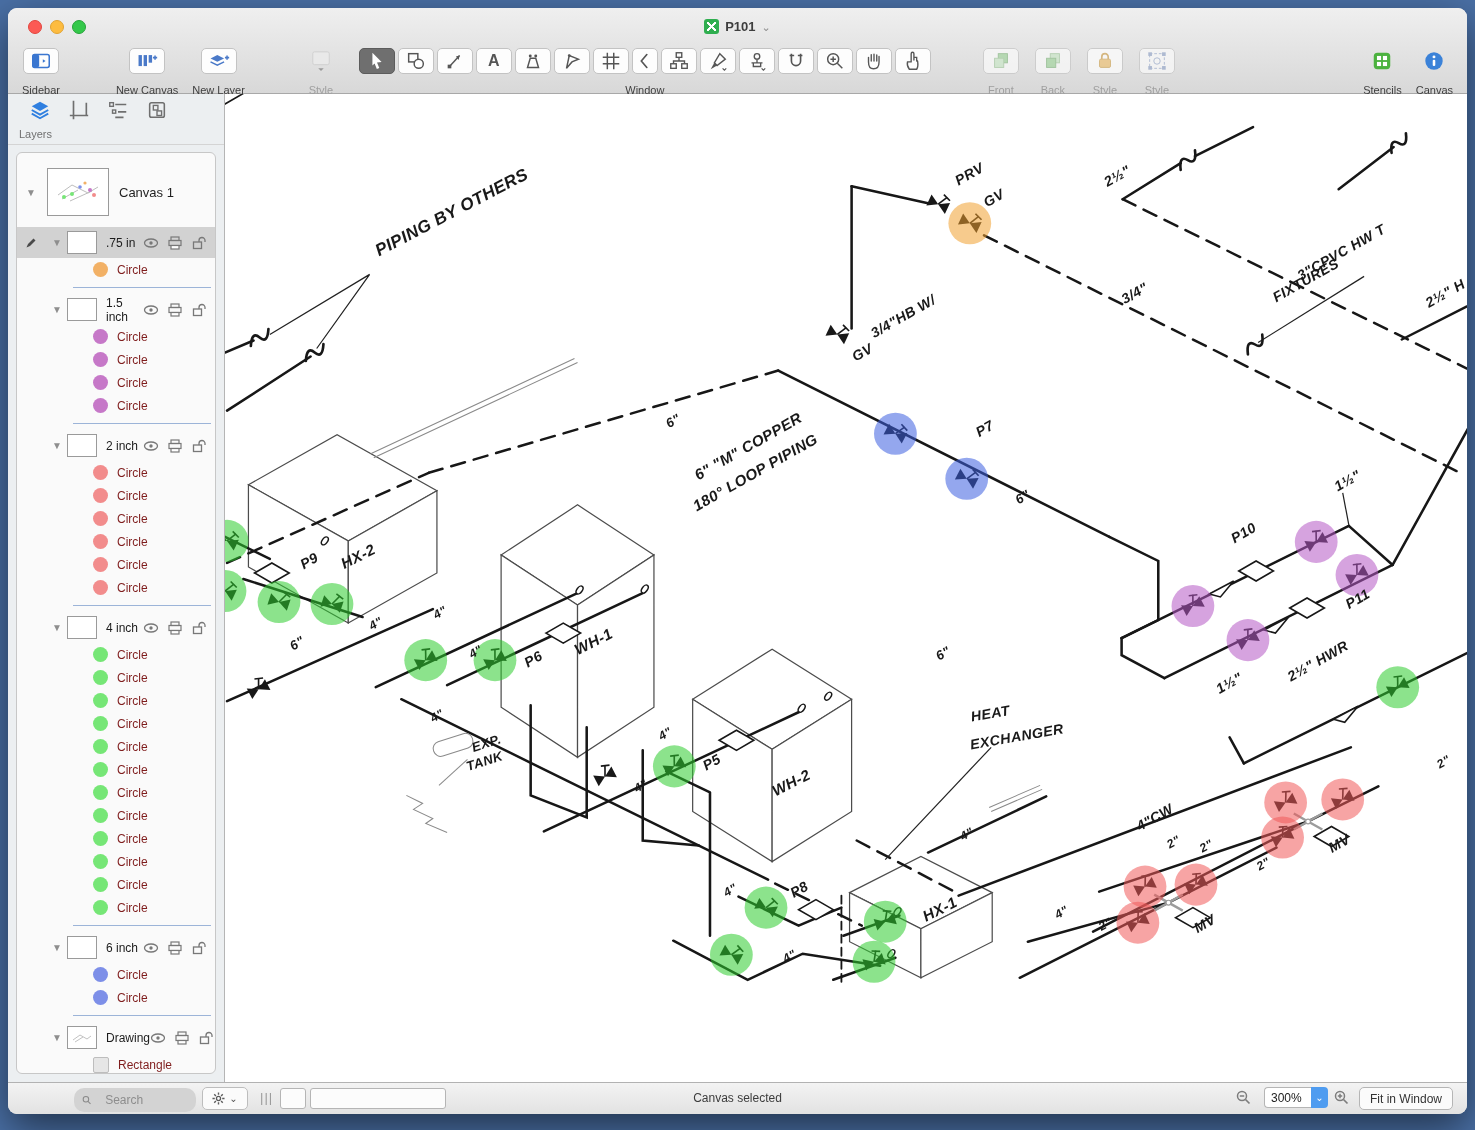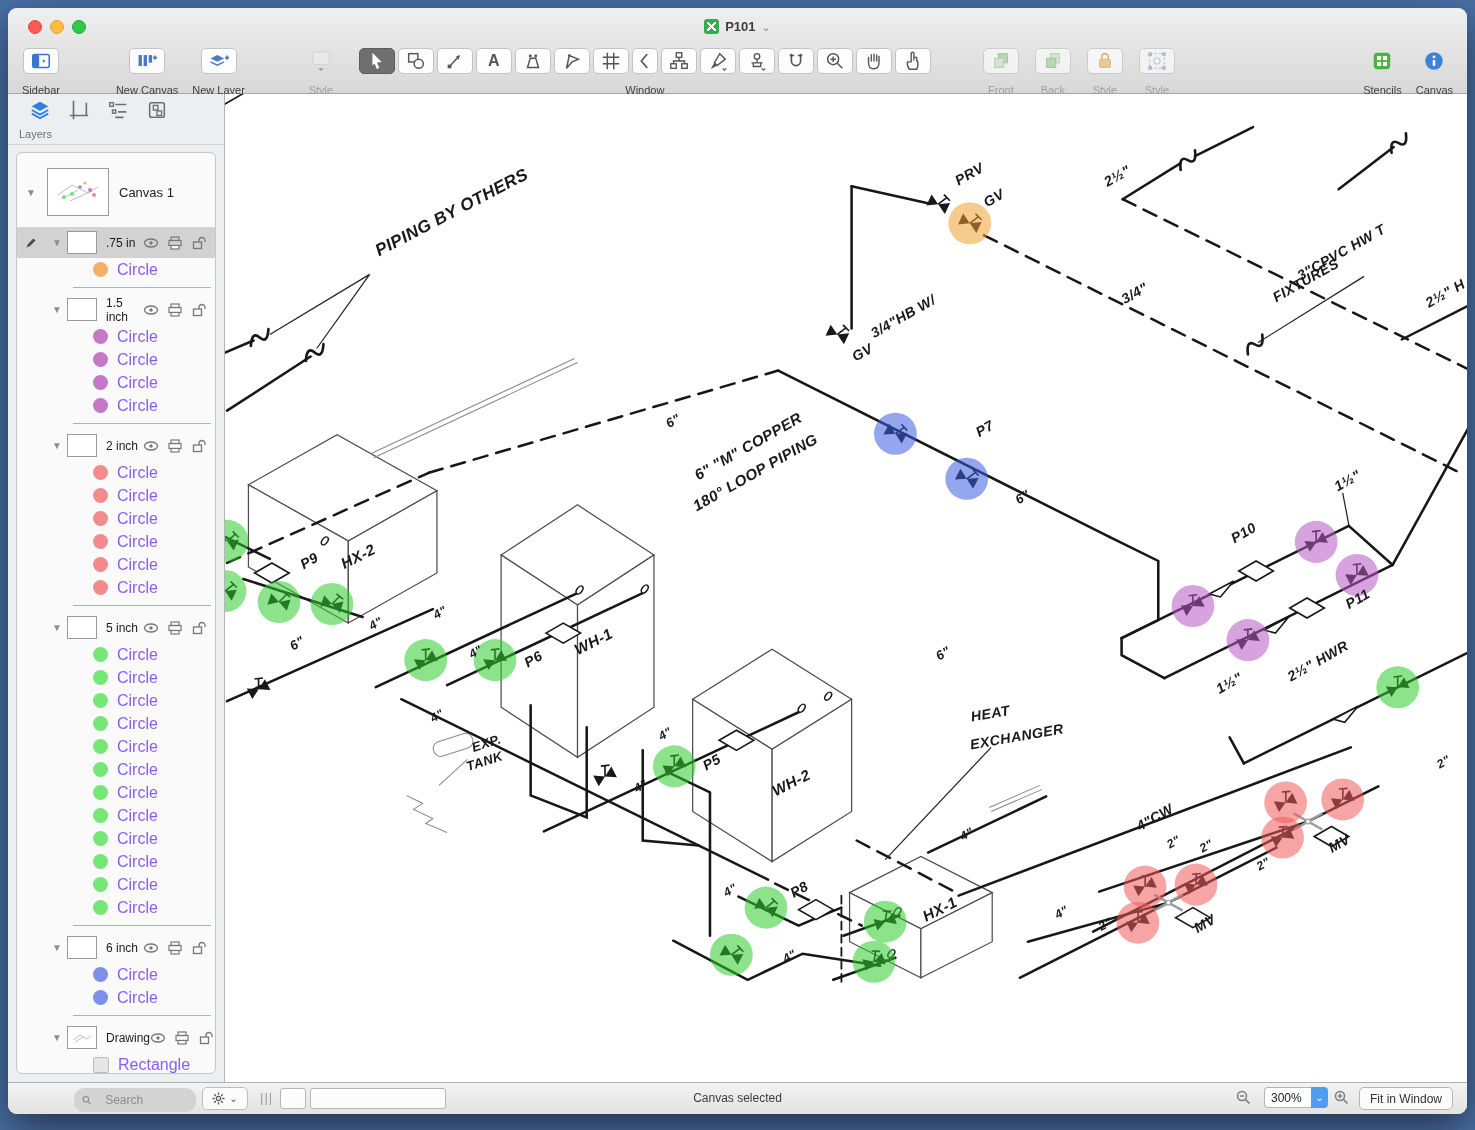--- a/index.html
+++ b/index.html
@@ -47,21 +47,21 @@
   .layer-row{height:31px;display:flex;align-items:center;padding:0 6px 0 6px;box-sizing:border-box}
   .layer-row.selected{background:#d2d2d2}
   .pencil-slot{width:16px;flex:none;display:flex;align-items:center;justify-content:center}
   .layer-row .disc{margin-left:12px}
   .lthumb{width:28px;height:21px;background:#fff;border:1px solid #9a9a9a;flex:none;margin:0 9px 0 4px;display:flex;align-items:center;justify-content:center;overflow:hidden}
   .lname{font-size:12px;color:#1c1c1c;flex:1}
   .licons{display:flex;gap:8px;align-items:center;flex:none;margin-right:2px}
   .child-row{height:23px;display:flex;align-items:center;padding-left:76px}
   .swatch{width:15px;height:15px;border-radius:50%;flex:none;margin-right:9px}
   .swatch.sq{border-radius:2px;background:#e6e6e6;border:1px solid #bdbdbd;width:14px;height:14px}
-  .child-label{font-size:16px;color:#8b5cf6}
+  .child-label{font-size:12px;color:#7f1d1d}
   .group-sep{border-top:1px solid #9cb4d8;margin:6px 4px 6px 56px}
   
   .canvas{flex:1;position:relative;background:#fff;border-left:1px solid #b5b5b5;min-width:0}
   .canvas svg{position:absolute;inset:0;width:100%;height:100%}
   .dlabel{font-style:italic;font-weight:bold;fill:#191919;font-family:"Liberation Sans",sans-serif;letter-spacing:.4px}
   .pipe{stroke:#171717;stroke-width:2.5;fill:none;stroke-linecap:round}
   .pipe.dash{stroke-dasharray:14 9}
   .pipe.cdash{stroke-width:1.8;stroke-dasharray:8 5}
   .thin{stroke:#222;stroke-width:1.2;fill:none}
   .ghost{stroke:#8a8a8a;stroke-width:1;fill:none}
@@ -544,21 +544,21 @@
             </div>
             <div class="child-row">
               <span class="swatch" style="background:#F28C8C"></span>
               <span class="child-label">Circle</span>
             </div>
             <div class="group-sep"></div>
             <div class="layer-row">
               <span class="pencil-slot"></span>
               <span class="disc">▼</span>
               <span class="lthumb"></span>
-              <span class="lname">5 inch</span>
+              <span class="lname">4 inch</span>
               <span class="licons">
                 <svg width="16" height="12">
                   <use href="#i-eye"></use>
                 </svg>
                 <svg width="16" height="14">
                   <use href="#i-print"></use>
                 </svg>
                 <svg width="16" height="14">
                   <use href="#i-unlock"></use>
                 </svg>

